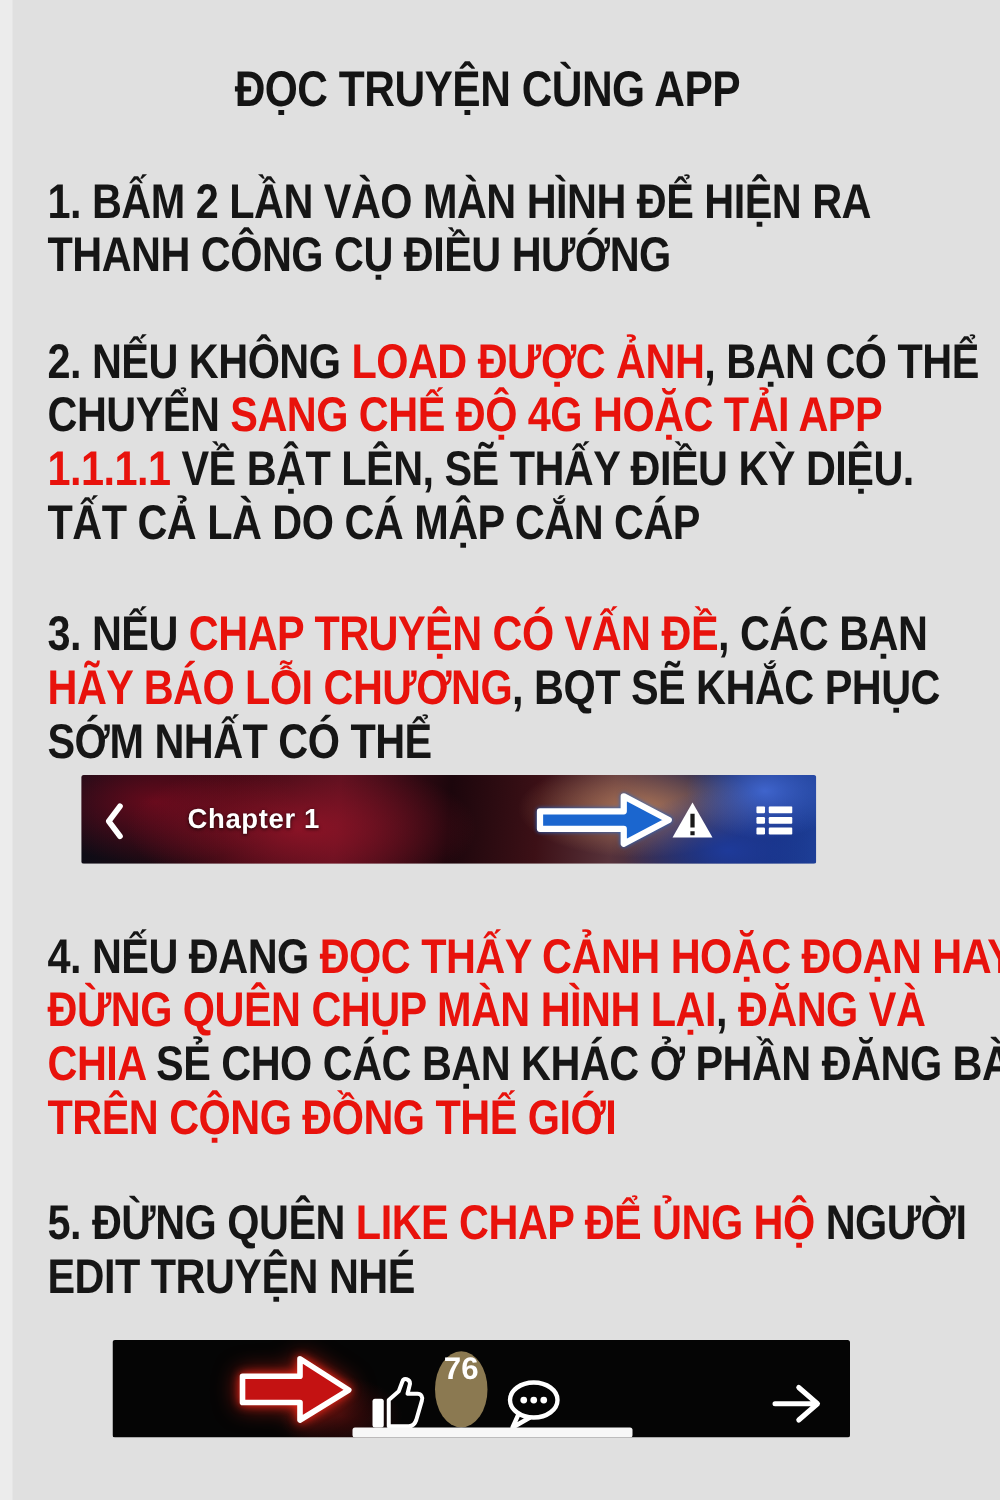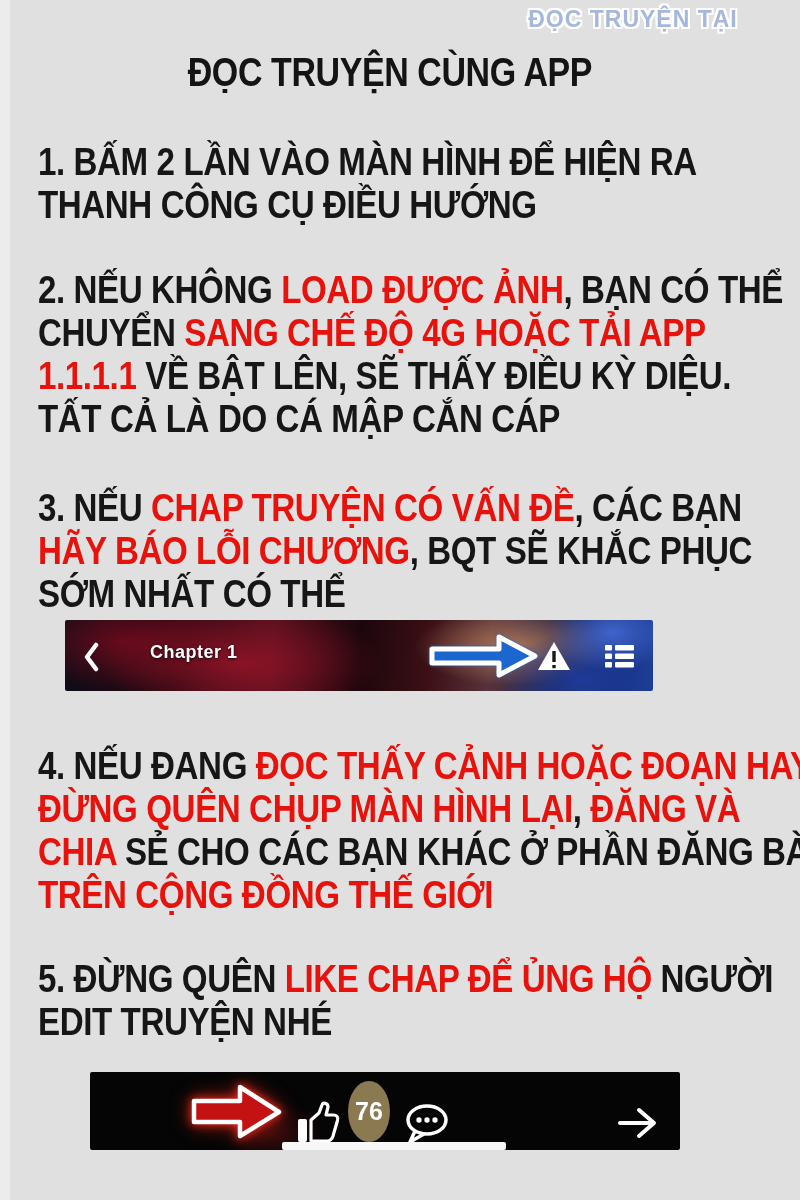--- a/index.html
+++ b/index.html
@@ -46,21 +46,21 @@
     background:
       radial-gradient(90px 55px at 93% 18%, rgba(70,110,220,.85), transparent 70%),
       radial-gradient(120px 70px at 88% 85%, rgba(30,60,160,.9), transparent 70%),
       radial-gradient(150px 60px at 76% 38%, rgba(176,120,88,.95), transparent 65%),
       radial-gradient(200px 80px at 30% 60%, rgba(150,20,40,.85), transparent 70%),
       radial-gradient(160px 70px at 10% 30%, rgba(120,10,30,.8), transparent 70%),
       linear-gradient(95deg,#0c0c16 0%,#2a0810 20%,#55101e 35%,#1c060c 50%,#3c1016 62%,#57323a 72%,#23264e 84%,#16307c 94%,#1d3f96 100%);
   }
   .chapter-bar .back{position:absolute;left:18px;top:22px;width:16px;height:30px;}
   .chapter-title{
-    position:absolute;left:85px;top:22px;font-size:18px;font-weight:600;color:#fff;
+    position:absolute;left:85px;top:22px;font-size:22px;font-weight:600;color:#fff;
     text-shadow:0 1px 3px rgba(0,0,0,.8);letter-spacing:0.5px;
   }
   .blue-arrow{position:absolute;left:363px;top:12px;filter:drop-shadow(0 0 1.5px #1b66cf);}
   .warn{position:absolute;left:471px;top:20px;}
   .list-icon{position:absolute;left:540px;top:25px;}
 
   
   .bottom-bar{
     position:absolute;left:90px;top:1072px;width:590px;height:78px;border-radius:2px;overflow:hidden;
     background:
@@ -68,33 +68,32 @@
       #050505;
   }
   .red-arrow{
     position:absolute;left:98px;top:8px;
     filter:drop-shadow(0 0 4px rgba(255,40,25,.95)) drop-shadow(0 0 9px rgba(255,40,25,.6));
   }
   .thumb{position:absolute;left:206px;top:27px;}
   .like-badge{
     position:absolute;left:258px;top:9px;width:42px;height:61px;border-radius:50%;
     background:#8b7951;color:#fff;font-size:25px;font-weight:bold;
-    display:flex;align-items:center;justify-content:center;
+    display:flex;align-items:flex-start;justify-content:center;
   }
   .bubble{position:absolute;left:313px;top:31px;}
   .next-arrow{position:absolute;left:526px;top:31px;}
   .white-strip{position:absolute;left:192px;bottom:0;width:224px;height:8px;background:#f7f7f7;border-radius:2px;}
 </style>
 </head>
 <body>
 
 <div class="left-strip"></div>
 
 <div class="logo">
-  <div class="l1">ĐỌC TRUYỆN TẠI</div>
 </div>
 
 <div class="page-title condense">ĐỌC TRUYỆN CÙNG APP</div>
 
 <div>
     <div class="instr condense instr-0">
       <div class="iline"><span class="seg blk">1. BẤM 2 LẦN VÀO MÀN HÌNH ĐỂ HIỆN RA</span></div>
       <div class="iline"><span class="seg blk">THANH CÔNG CỤ ĐIỀU HƯỚNG</span></div>
     </div>
     <div class="instr condense instr-1">

